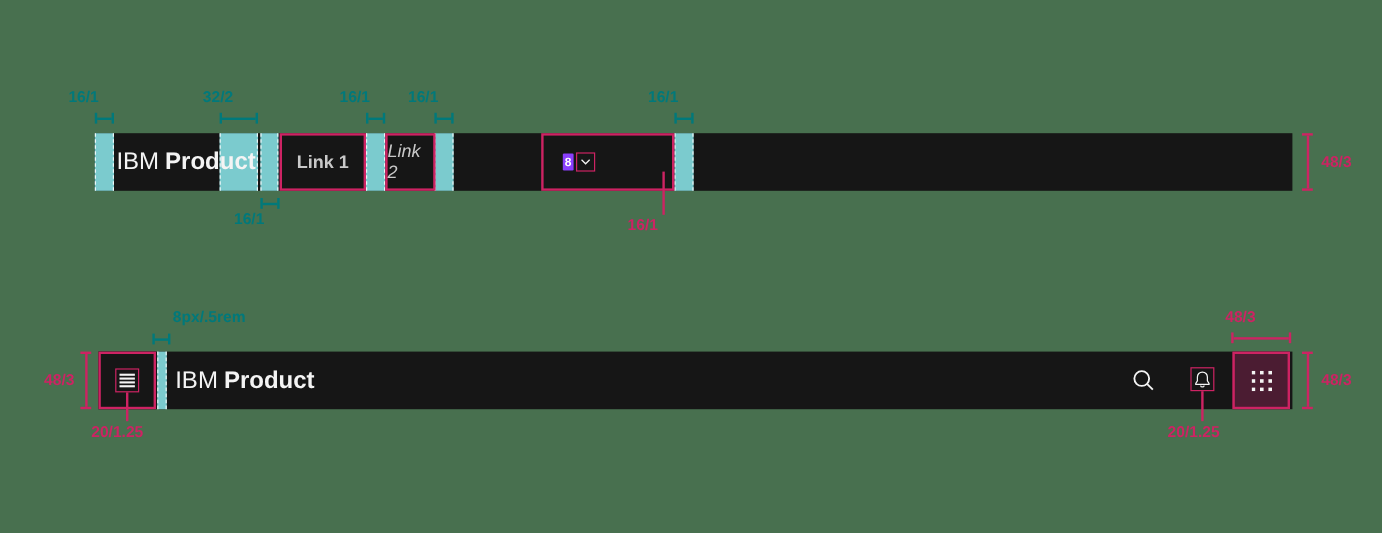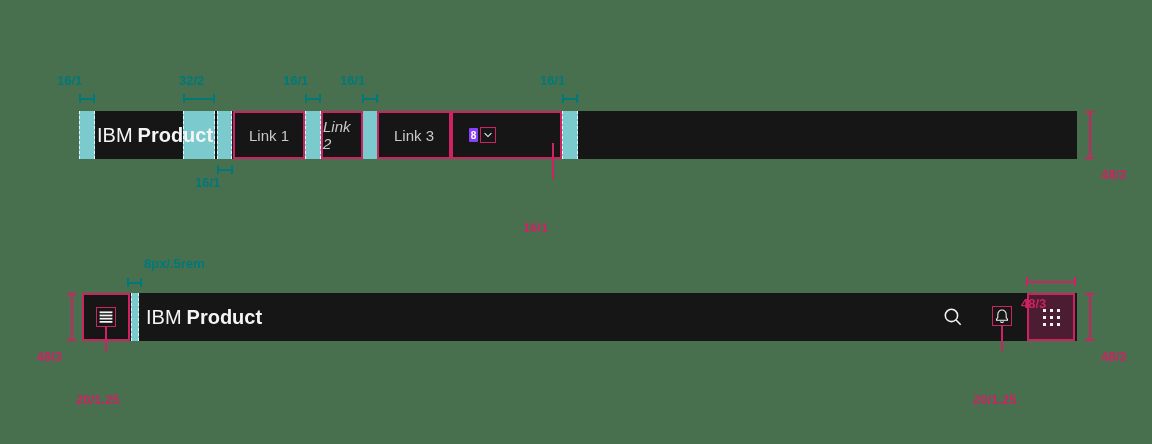--- a/index.html
+++ b/index.html
@@ -37,21 +37,21 @@
          border-left:2px solid currentColor;border-right:2px solid currentColor;}
   .hbeam::before{content:"";position:absolute;left:0;right:0;top:3.5px;height:2px;background:currentColor;}
   .hbeam.pink{color:var(--pink);}
 
   .vbeam{position:absolute;width:9px;box-sizing:border-box;color:var(--pink);
          border-top:2px solid currentColor;border-bottom:2px solid currentColor;}
   .vbeam::before{content:"";position:absolute;top:0;bottom:0;left:3.5px;width:2px;background:currentColor;}
 
   .lbl{position:absolute;font-size:13px;font-weight:700;line-height:16px;white-space:nowrap;}
   .lbl.teal{color:var(--teal-dark);}
-  .lbl.pink{color:var(--pink);margin-top:40px;}
+  .lbl.pink{color:var(--pink);}
   .ctr{width:60px;text-align:left;}
   .rt{width:42px;text-align:right;}
 
   .leader{position:absolute;width:2px;background:var(--pink);}
 
   .sqbtn{position:absolute;width:48px;height:48px;box-sizing:border-box;border:2px solid var(--pink);
          background:var(--bar);display:flex;align-items:center;justify-content:center;}
   .iconbox{position:absolute;width:20px;height:20px;box-sizing:border-box;border:1.5px solid var(--pink);
            display:flex;align-items:center;justify-content:center;}
   .switchertile{position:absolute;width:48px;height:48px;box-sizing:border-box;border:2px solid var(--pink);
@@ -70,46 +70,43 @@
   <div class="strip" style="left:217px;top:111px;width:15px;"></div>
   <div class="strip" style="left:305px;top:111px;width:16px;"></div>
   <div class="strip" style="left:362px;top:111px;width:16px;"></div>
   <div class="strip" style="left:562px;top:111px;width:16px;"></div>
 
   <div class="brand" style="left:97px;top:111px;">
     <span>IBM</span>
     <span class="prod">Product</span>
   </div>
 
-  <div class="linkbox" style="left:233px;width:72px;">
+  <div class="linkbox" style="left:233px;width:72px;font-weight:bold;">
     <span>Link 1</span>
   </div>
   <div class="linkbox" style="left:321px;width:42px;font-style:italic;">
     <span>Link 2</span>
-  </div>
-  <div class="linkbox" style="left:377px;width:74px;">
-    <span>Link 3</span>
   </div>
   <div class="linkbox submenu" style="left:451px;width:111px;">
     <span class="badge">8</span>
     <span class="chevbox">
       <svg width="12" height="12" viewBox="0 0 16 16">
         <polyline points="3.5,5.5 8,10 12.5,5.5" fill="none" stroke="#f4f4f4" stroke-width="1.4"></polyline>
       </svg>
     </span>
   </div>
 
   <div class="hbeam" style="left:79px;top:94px;width:16px;"></div>
   <div class="hbeam" style="left:183px;top:94px;width:32px;"></div>
   <div class="hbeam" style="left:305px;top:94px;width:16px;"></div>
   <div class="hbeam" style="left:362px;top:94px;width:16px;"></div>
   <div class="hbeam" style="left:562px;top:94px;width:16px;"></div>
 
   <div class="lbl teal ctr" style="left:57px;top:73px;">16/1</div>
-  <div class="lbl teal ctr" style="left:179px;top:73px;">32/2</div>
+  <div class="lbl teal ctr" style="left:169px;top:73px;">32/2</div>
   <div class="lbl teal ctr" style="left:283px;top:73px;">16/1</div>
   <div class="lbl teal ctr" style="left:340px;top:73px;">16/1</div>
   <div class="lbl teal ctr" style="left:540px;top:73px;">16/1</div>
 
   <div class="hbeam" style="left:217px;top:165px;width:16px;"></div>
   <div class="lbl teal ctr" style="left:195px;top:175px;">16/1</div>
 
   <div class="leader" style="left:552px;top:143px;height:36px;"></div>
   <div class="lbl pink ctr" style="left:523px;top:180px;">16/1</div>
 

